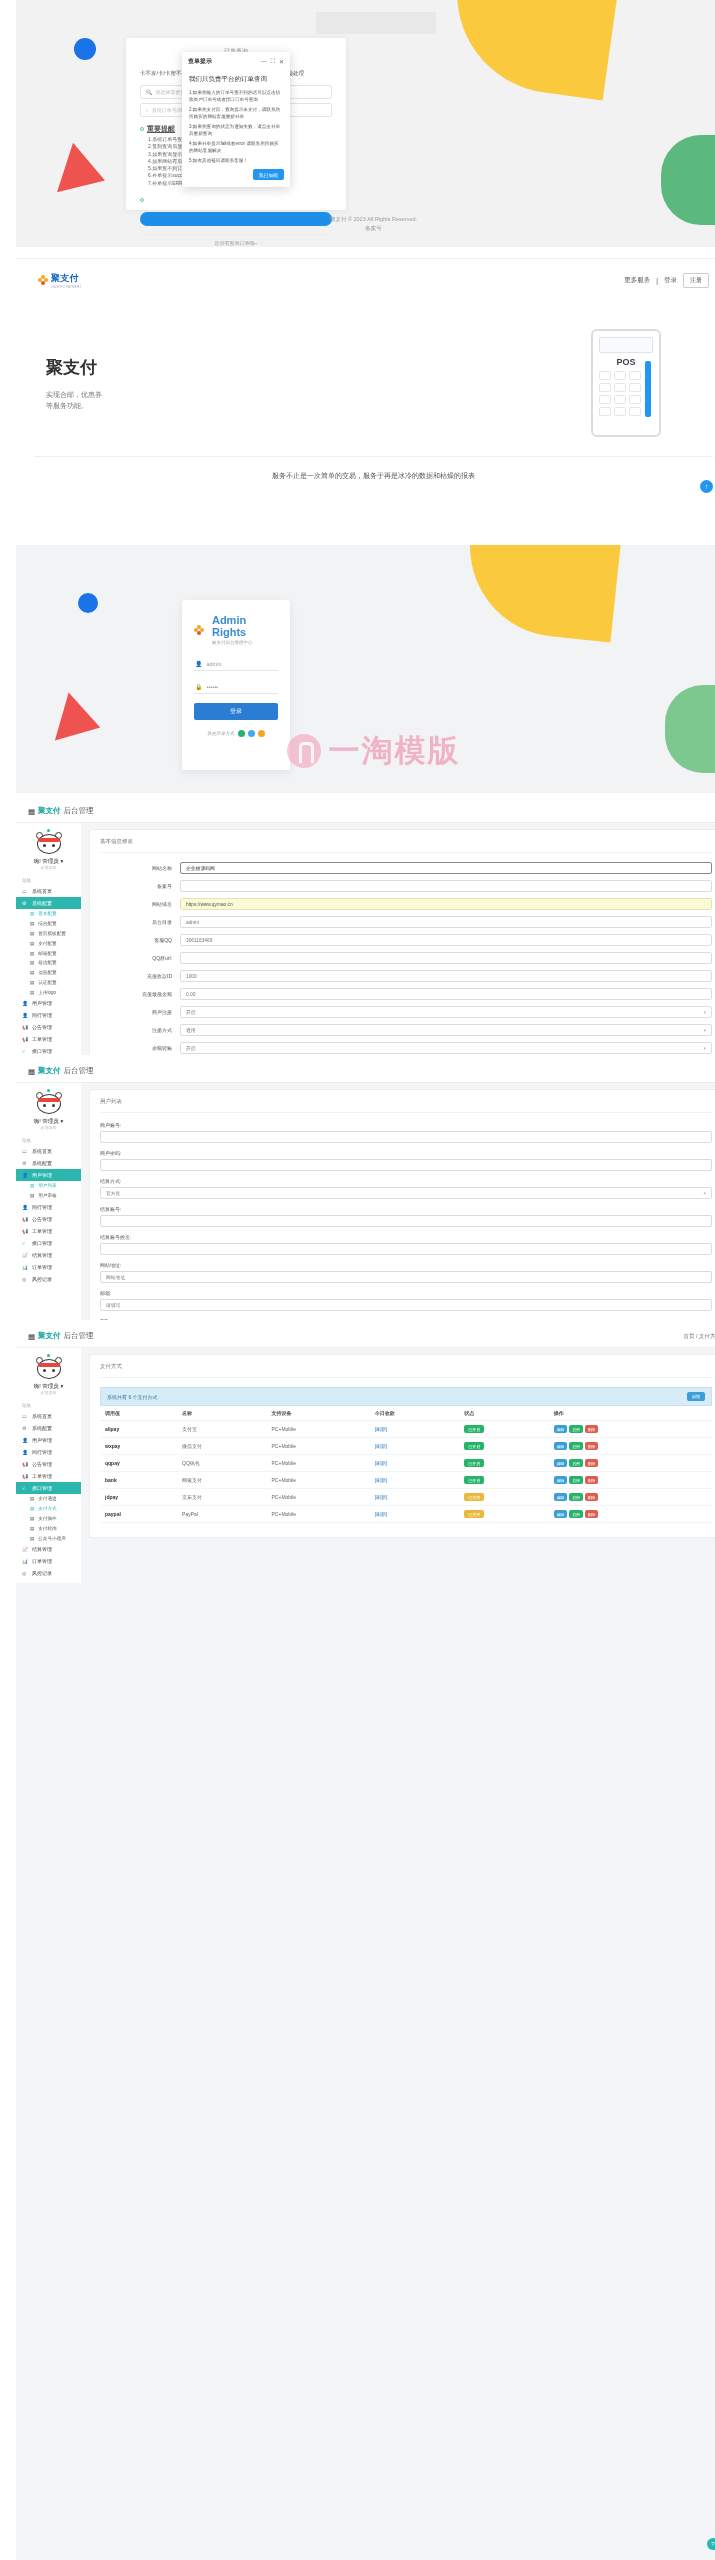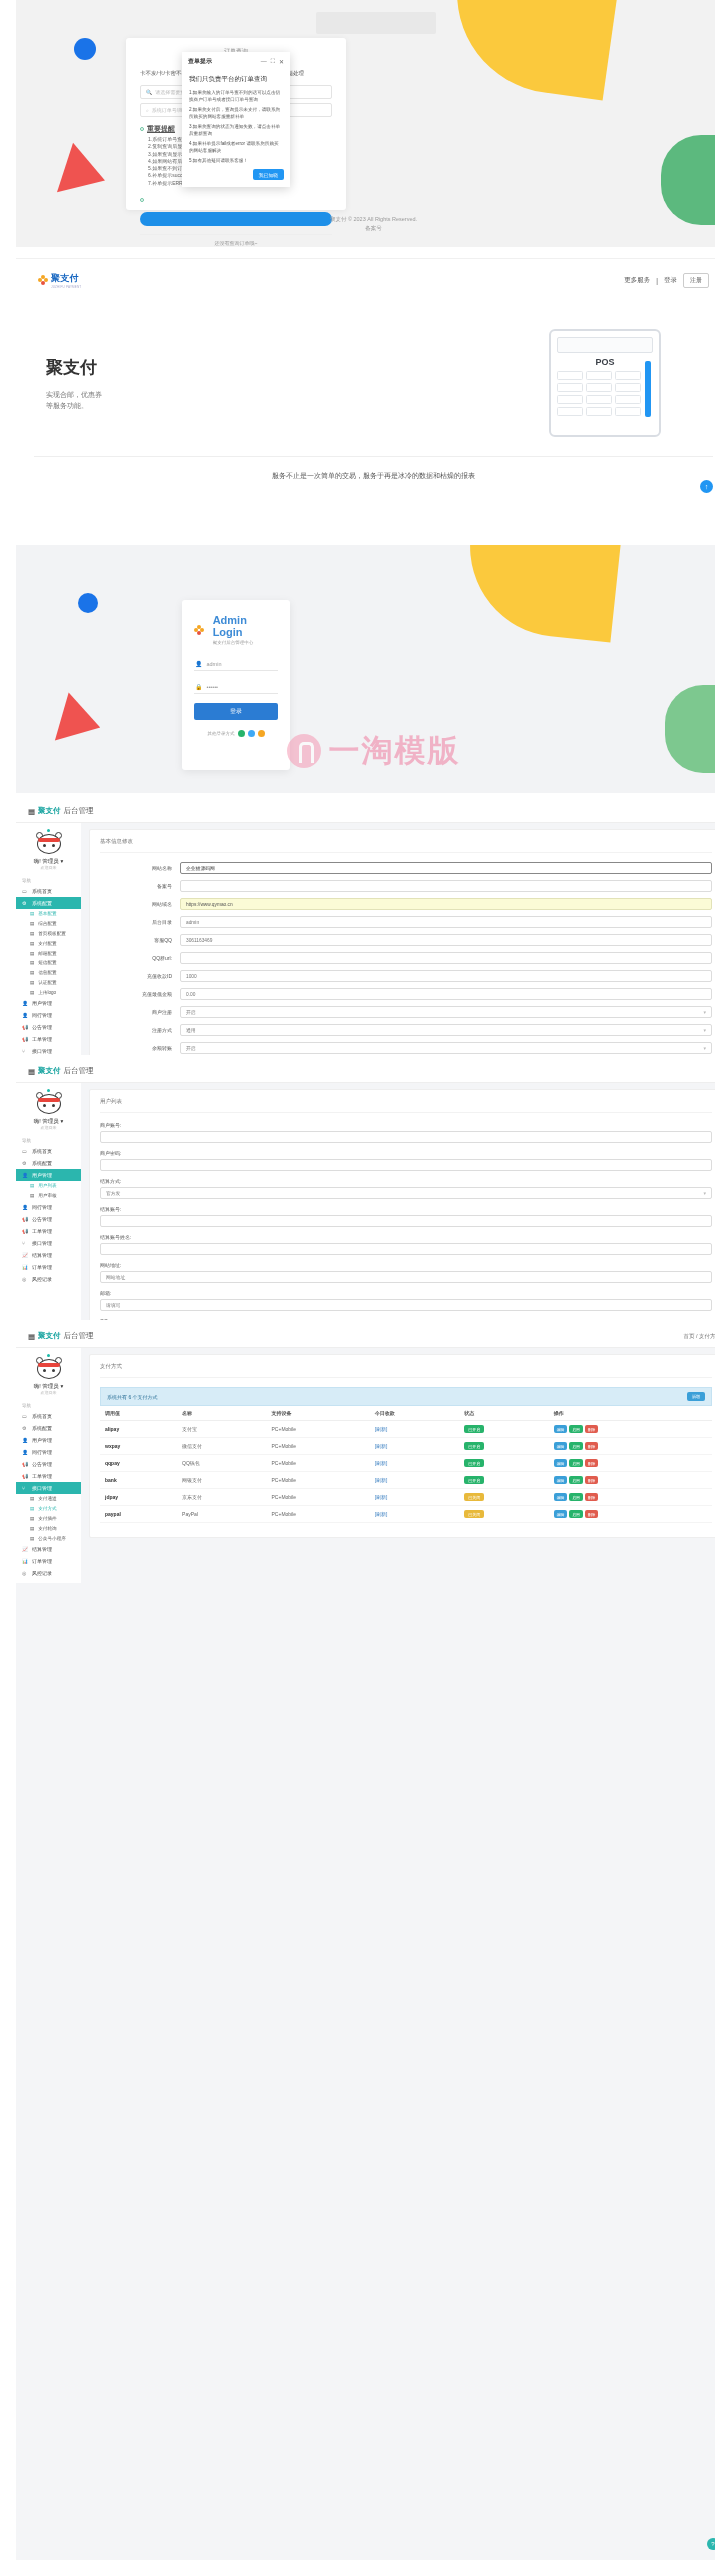--- a/index.html
+++ b/index.html
@@ -61,21 +61,21 @@
   .logo .mark i:nth-child(3){background:#f5a623;left:6px;top:3px;}
   .logo .mark i:nth-child(4){background:#e8533f;left:3px;top:6px;}
   .logo .lt{font-size:9px;font-weight:bold;color:#1565c0;letter-spacing:.3px;}
   .logo .ls{font-size:3px;color:#aac;display:block;letter-spacing:.2px;}
   .nav2 .right{display:flex;align-items:center;gap:6px;font-size:6.5px;color:#555;}
   .nav2 .reg{border:1px solid #ccc;border-radius:2px;padding:2px 6px;font-size:6px;color:#555;}
   .hero2{display:flex;align-items:center;padding:40px 30px 0;}
   .hero2 .txt{width:230px;}
   .hero2 h1{font-size:17px;color:#333;font-weight:bold;margin-bottom:10px;}
   .hero2 p{font-size:7px;color:#777;line-height:11px;}
-  .pos{width:112px;height:108px;border:2px solid #d9dde3;border-radius:6px;background:#fff;
+  .pos{width:70px;height:108px;border:2px solid #d9dde3;border-radius:6px;background:#fff;
     padding:6px;position:relative;}
   .pos .screen{height:16px;border:1px solid #dfe3e8;border-radius:2px;margin-bottom:4px;background:#fafbfc;}
   .pos .pword{text-align:center;font-size:9px;font-weight:bold;color:#3a3f47;margin:3px 0 4px;}
   .pos .keys{display:grid;grid-template-columns:repeat(3,1fr);gap:3px;padding-right:12px;}
   .pos .keys span{height:9px;border:1px solid #e2e6ea;border-radius:1.5px;}
   .pos .bar{position:absolute;right:8px;top:30px;width:6px;height:56px;background:#2196f3;border-radius:2px;}
   .strip2{position:absolute;left:18px;right:18px;bottom:22px;border-top:1px solid #eee;padding-top:14px;
     text-align:center;font-size:7px;color:#555;}
   .fab{position:absolute;right:18px;bottom:10px;width:13px;height:13px;border-radius:50%;
     background:#2196f3;color:#fff;font-size:7px;display:flex;align-items:center;justify-content:center;}
@@ -298,21 +298,21 @@
     <div class="lrow">
       <span class="mini logo">
         <span class="mark">
             <i></i>
             <i></i>
             <i></i>
             <i></i>
           </span>
       </span>
       <span>
-        <h2>Admin Login</h2>
+        <h2>Admin Rights</h2>
         <div class="lsub">聚支付后台管理中心</div>
       </span>
     </div>
     <div class="lfield">
       <span class="ic">👤</span>
       <span>admin</span>
     </div>
     <div class="lfield">
       <span class="ic">🔒</span>
       <span>••••••</span>

